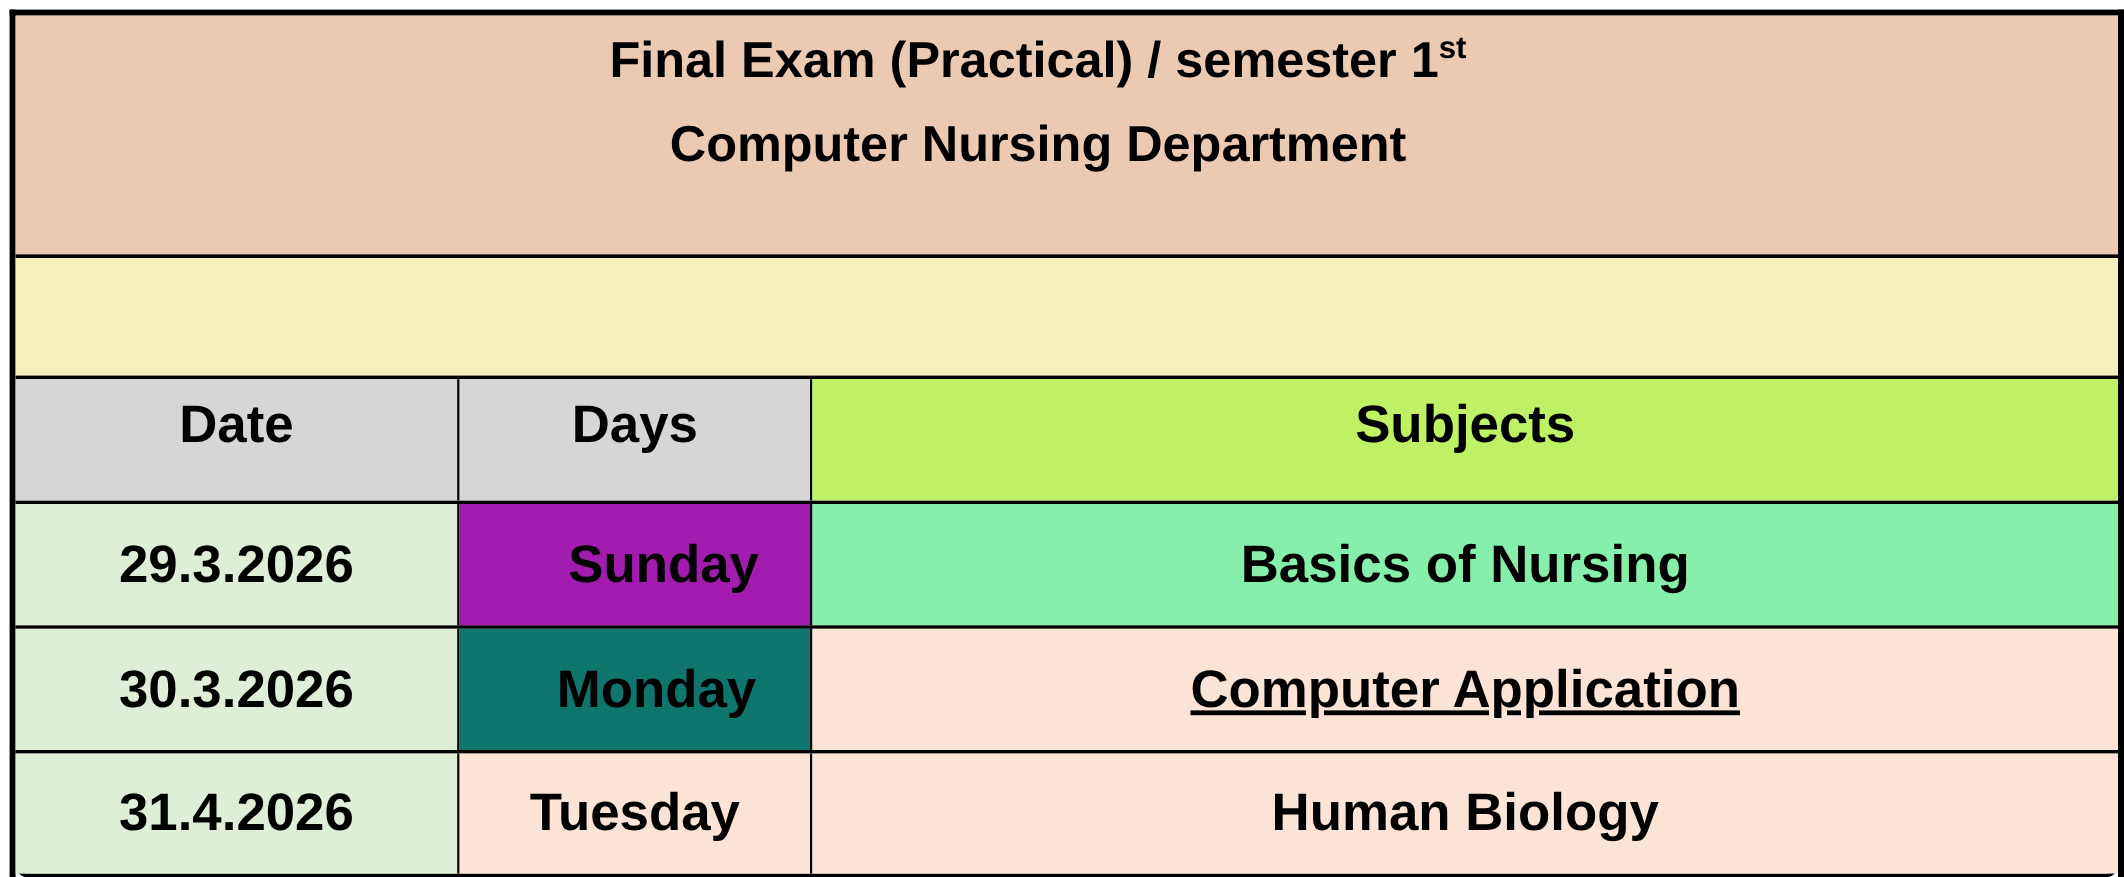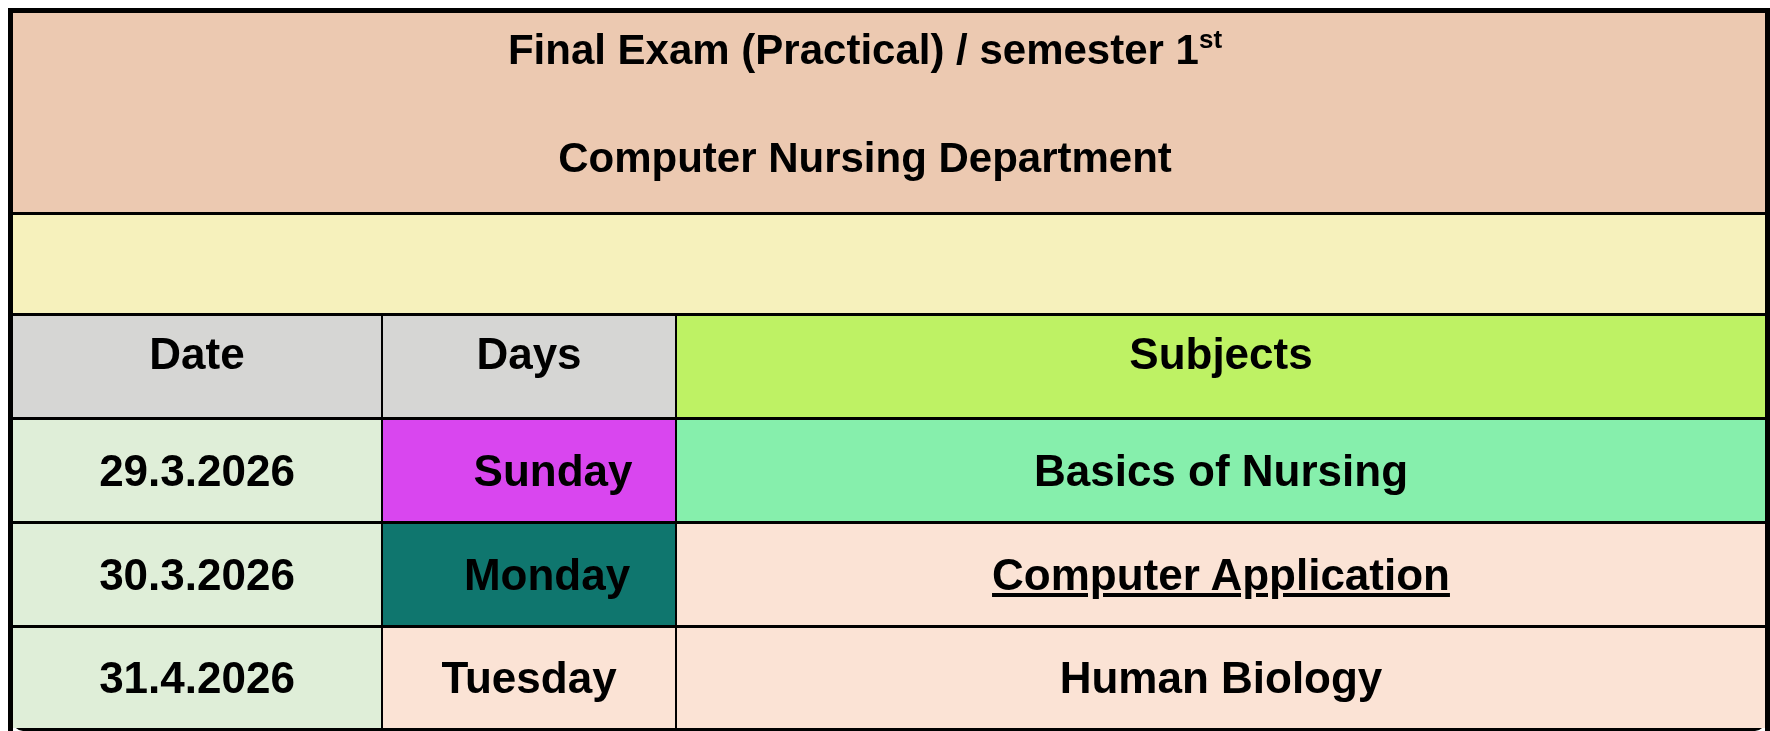--- a/index.html
+++ b/index.html
@@ -34,21 +34,21 @@
     box-sizing: border-box;
     border-bottom: 3px solid #000000;
   }
   .band-title {
     height: 202px;
     display: flex;
     flex-direction: column;
     align-items: center;
     padding-top: 16px;
     padding-right: 48px;
-    gap: 66px;
+    gap: 28px;
     font-size: 42px;
     line-height: 1.0;
   }
   .band-title sup {
     font-size: 26px;
     vertical-align: baseline;
     position: relative;
     top: -16px;
   }
   .band-spacer {
@@ -108,21 +108,21 @@
     <div class="band band-spacer" style="background: rgb(246, 241, 188);"></div>
 
     <div class="grid-row header-row">
       <div class="cell v1" style="background: rgb(214, 214, 212);">Date</div>
       <div class="cell v2" style="background: rgb(214, 214, 212);">Days</div>
       <div class="cell" style="background: #bef264;">Subjects</div>
     </div>
 
     <div class="grid-row data-row">
       <div class="cell v1" style="background: rgb(223, 238, 216);">29.3.2026</div>
-      <div class="cell v2" style="background: #d946ef; padding-left: 48px;">Sunday</div>
+      <div class="cell v2" style="background: #a21caf; padding-left: 48px;">Sunday</div>
       <div class="cell" style="background: #86efac;">Basics of Nursing</div>
     </div>
 
     <div class="grid-row data-row">
       <div class="cell v1" style="background: rgb(223, 238, 216);">30.3.2026</div>
       <div class="cell v2" style="background: #0f766e; padding-left: 36px;">Monday</div>
       <div class="cell" style="background: rgb(251, 227, 213); text-decoration: underline;">Computer Application</div>
     </div>
 
     <div class="grid-row data-row last">

